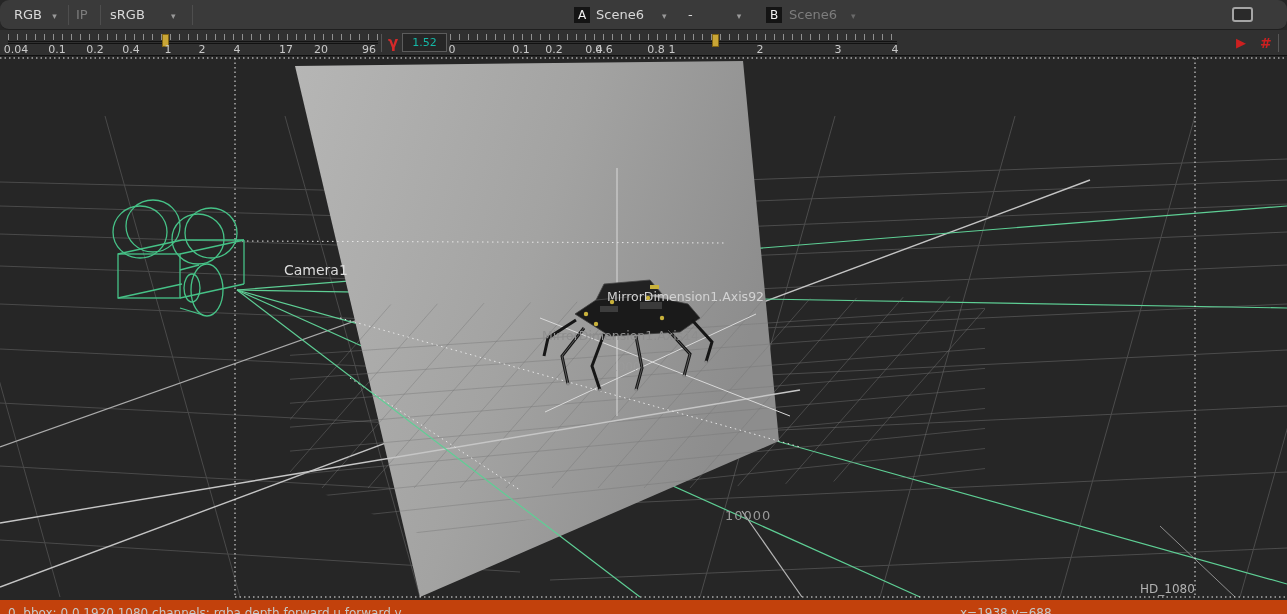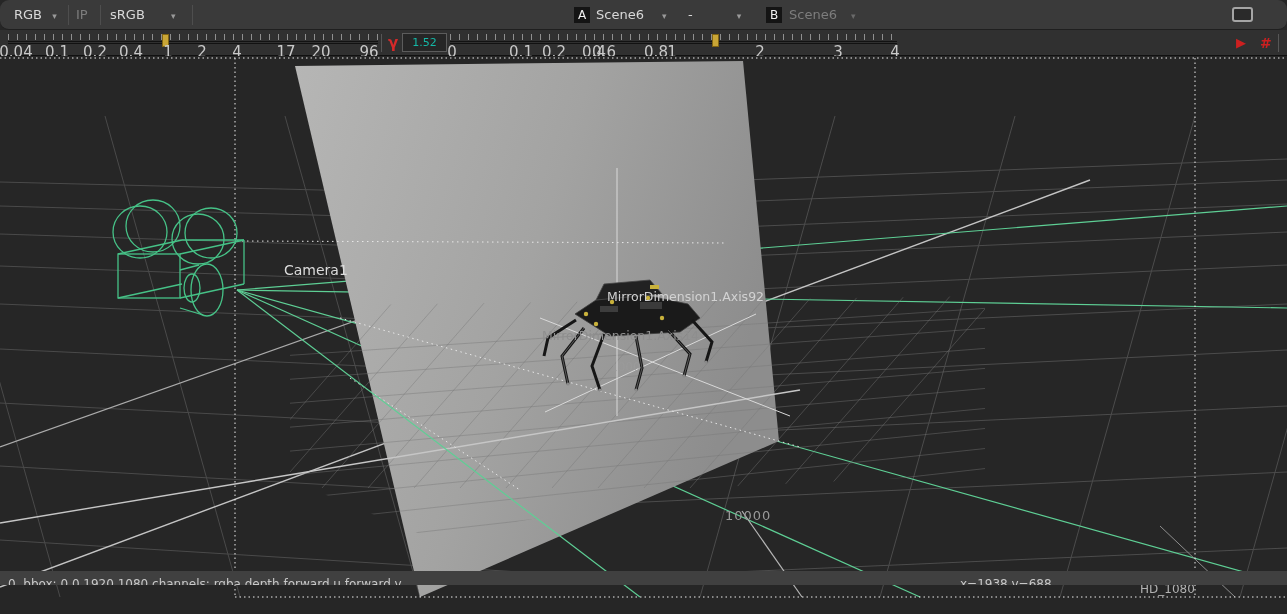--- a/index.html
+++ b/index.html
@@ -16,31 +16,31 @@
          font-size:12px;text-align:center;line-height:16px;}
   .grayed{color:#7d7d7d;}
   .monitor-icon{position:absolute;left:1232px;top:7px;width:21px;height:15px;border:2px solid #a5a5a5;
                 border-radius:3px;background:#2a2a2a;}
   
   .sliderbar{position:absolute;left:0;top:30px;width:1287px;height:26px;background:#303030;
              border-bottom:1px solid #111;}
   .ruler{position:absolute;top:4px;height:6px;
          background:repeating-linear-gradient(to right,#8f8f8f 0 1px,transparent 1px 9px);}
   .track{position:absolute;top:11px;height:3px;border-top:1px solid #121212;border-bottom:1px solid #121212;}
-  .tick-label{position:absolute;top:13px;transform:translateX(-50%);font-size:15px;color:#c9c9c9;}
+  .tick-label{position:absolute;top:13px;transform:translateX(-50%);font-size:11px;color:#c9c9c9;}
   .handle{position:absolute;top:4px;width:7px;height:13px;background:#c9a636;border:1px solid #806414;}
   .gamma-sym{position:absolute;left:388px;top:4px;color:#d42a2a;font-size:15px;font-weight:bold;}
   .value-box{position:absolute;left:402px;top:3px;width:45px;height:19px;background:#262626;
              border:1px solid #5c5c5c;color:#14b8a6;font-size:11px;text-align:center;line-height:18px;}
   .sl-sep{position:absolute;top:4px;width:1px;height:18px;background:#565656;}
   .red-icon{position:absolute;top:5px;color:#cc2020;font-weight:bold;}
   
   .viewport{position:absolute;left:0;top:56px;width:1287px;height:544px;background:#262626;}
   
-  .statusbar{position:absolute;left:0;top:571px;width:1287px;height:14px;background:#404040;overflow:hidden;}
+  .statusbar{position:absolute;left:0;top:600px;width:1287px;height:14px;background:#c2410c;overflow:hidden;}
   .statusbar span{position:absolute;top:6px;font-size:12px;color:#c8c8c8;white-space:pre;}
   .st-left{left:8px;}
   .st-right{left:960px;}
   svg text{font-family:"DejaVu Sans","Liberation Sans",sans-serif;}
 </style>
 </head>
 <body>
 
 <div class="app">
 

